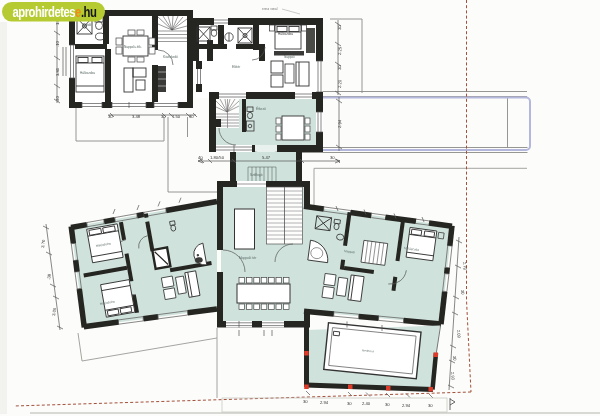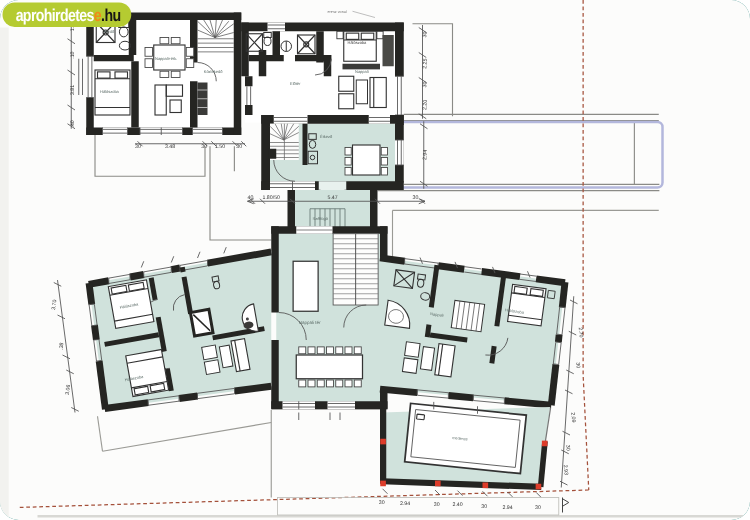--- a/index.html
+++ b/index.html
@@ -1,16 +1,16 @@
 <!DOCTYPE html>
 <html><head>
 <meta charset="utf-8">
 <style>
 html,body{margin:0;padding:0;background:#fff;}
-#page{width:600px;height:416px;position:relative;overflow:hidden;background:#0f766e;font-family:"Liberation Sans",sans-serif;border-radius:15px;}
+#page{width:600px;height:416px;position:relative;overflow:hidden;background:#0f766e;font-family:"Liberation Sans",sans-serif;}
 svg{display:block;}
 text{font-family:"Liberation Sans",sans-serif;}
 </style>
 </head>
 <body>
 
 <div id="page">
 <svg width="600" height="416" viewBox="0 0 600 416">
 
 <rect x="0" y="0" width="600" height="416" fill="#fcfcfb"></rect>

